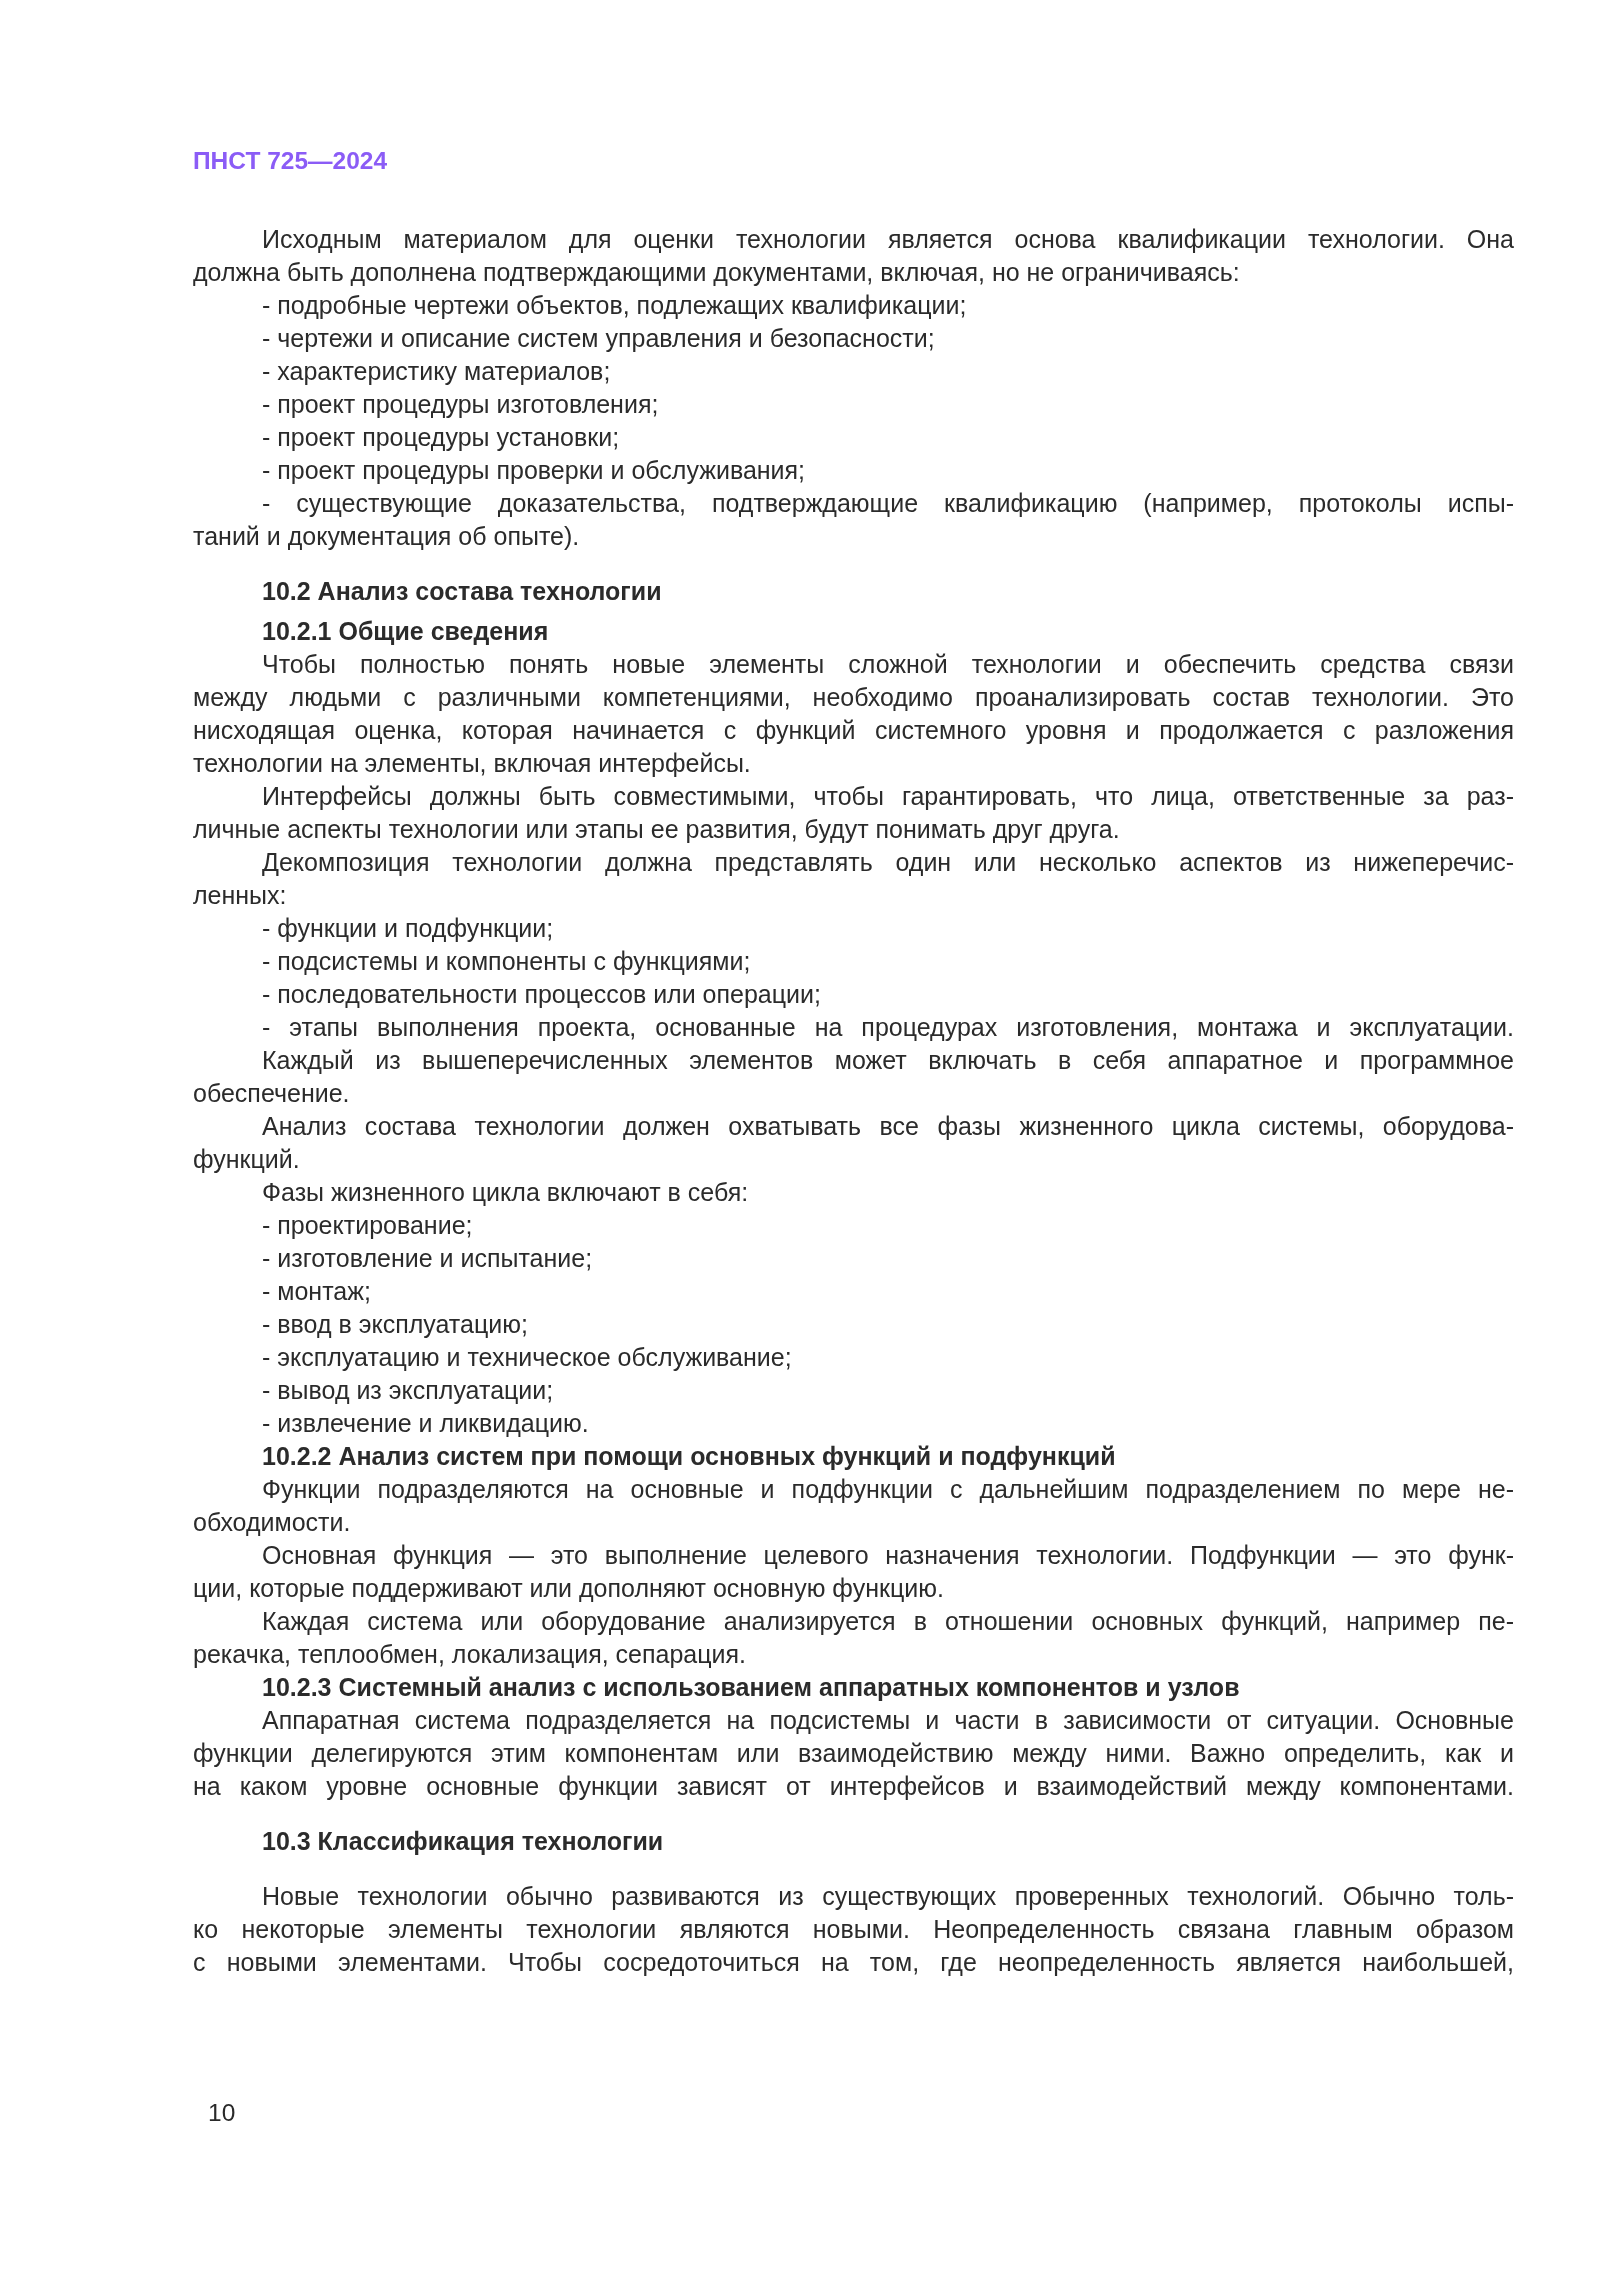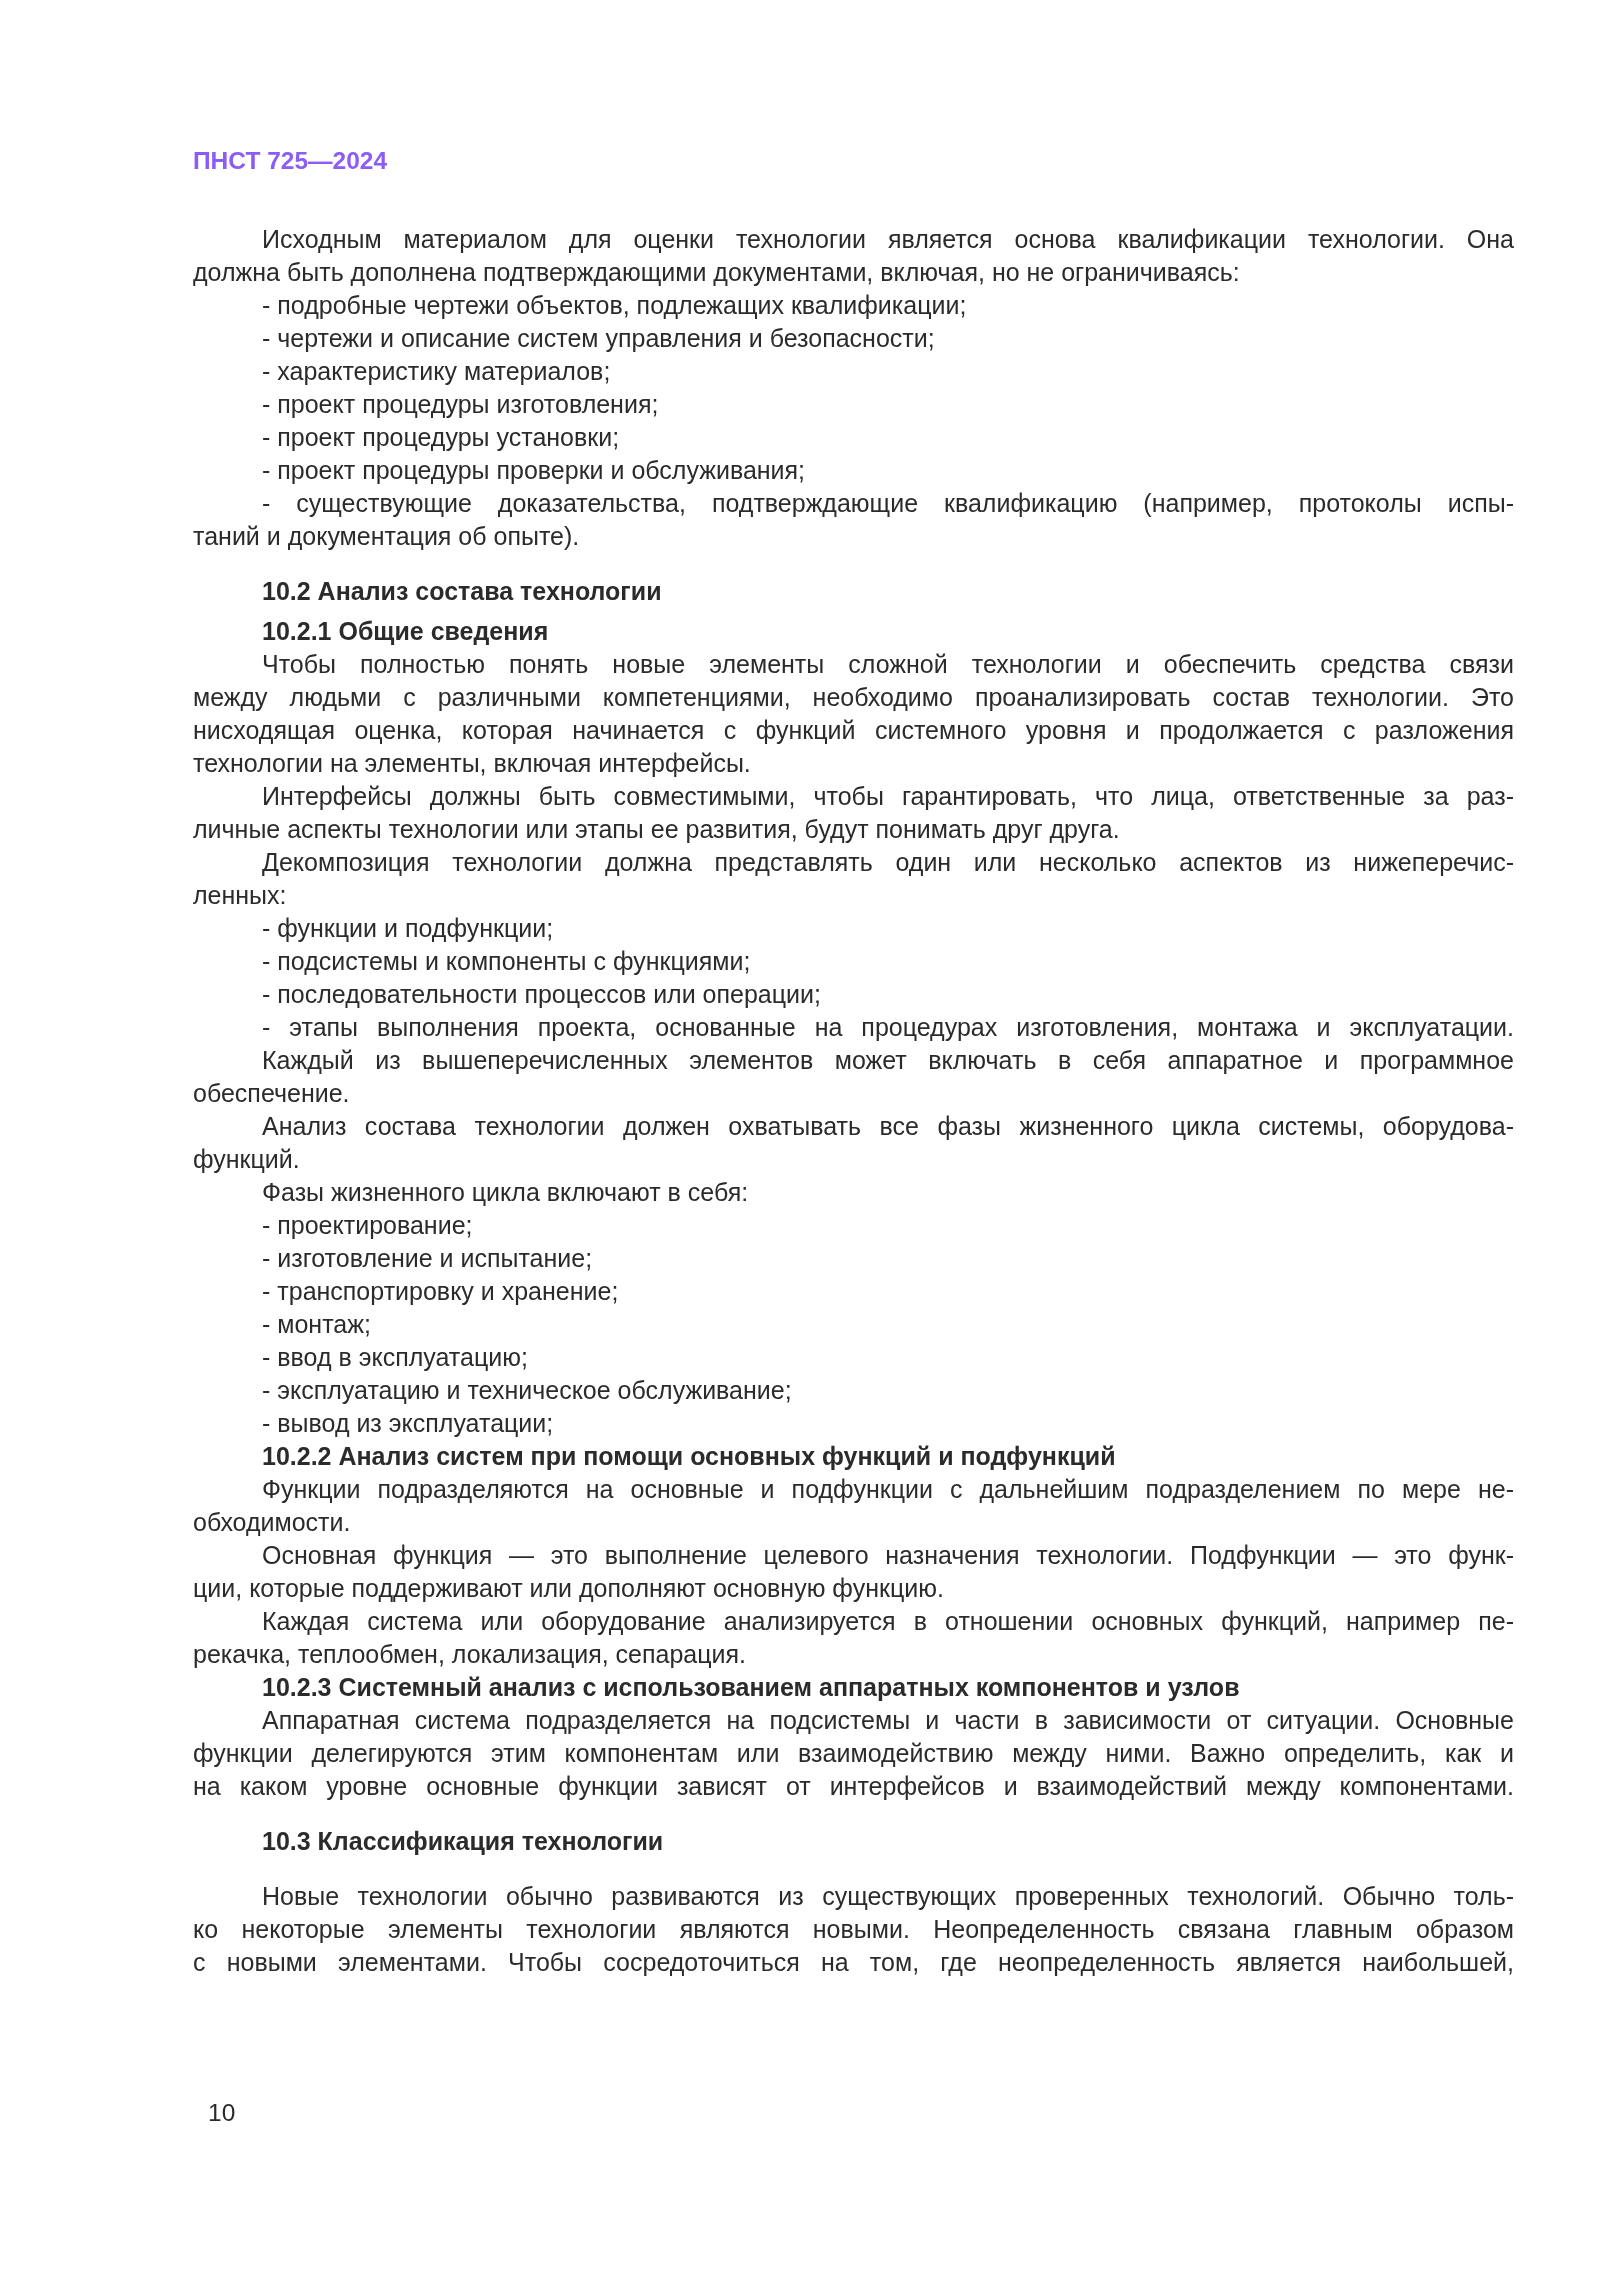--- a/index.html
+++ b/index.html
@@ -49,25 +49,25 @@
   <span class="line ind">-  подсистемы и компоненты с функциями;</span>
   <span class="line ind">-  последовательности процессов или операции;</span>
   <span class="line just ind">-  этапы выполнения проекта, основанные на процедурах изготовления, монтажа и эксплуатации.</span>
   <span class="line just ind">Каждый из вышеперечисленных элементов может включать в себя аппаратное и программное</span>
   <span class="line">обеспечение.</span>
   <span class="line just ind">Анализ состава технологии должен охватывать все фазы жизненного цикла системы, оборудова-</span>
   <span class="line">функций.</span>
   <span class="line ind">Фазы жизненного цикла включают в себя:</span>
   <span class="line ind">-  проектирование;</span>
   <span class="line ind">-  изготовление и испытание;</span>
-  <span class="line ind">-  транспортировку и хранение;</span>
   <span class="line ind">-  монтаж;</span>
   <span class="line ind">-  ввод в эксплуатацию;</span>
   <span class="line ind">-  эксплуатацию и техническое обслуживание;</span>
   <span class="line ind">-  вывод из эксплуатации;</span>
+  <span class="line ind">-  извлечение и ликвидацию.</span>
 
   <span class="line h">10.2.2 Анализ систем при помощи основных функций и подфункций</span>
   <span class="line just ind">Функции подразделяются на основные и подфункции с дальнейшим подразделением по мере не-</span>
   <span class="line">обходимости.</span>
   <span class="line just ind">Основная функция — это выполнение целевого назначения технологии. Подфункции — это функ-</span>
   <span class="line">ции, которые поддерживают или дополняют основную функцию.</span>
   <span class="line just ind">Каждая система или оборудование анализируется в отношении основных функций, например пе-</span>
   <span class="line">рекачка, теплообмен, локализация, сепарация.</span>
 
   <span class="line h">10.2.3 Системный анализ с использованием аппаратных компонентов и узлов</span>

